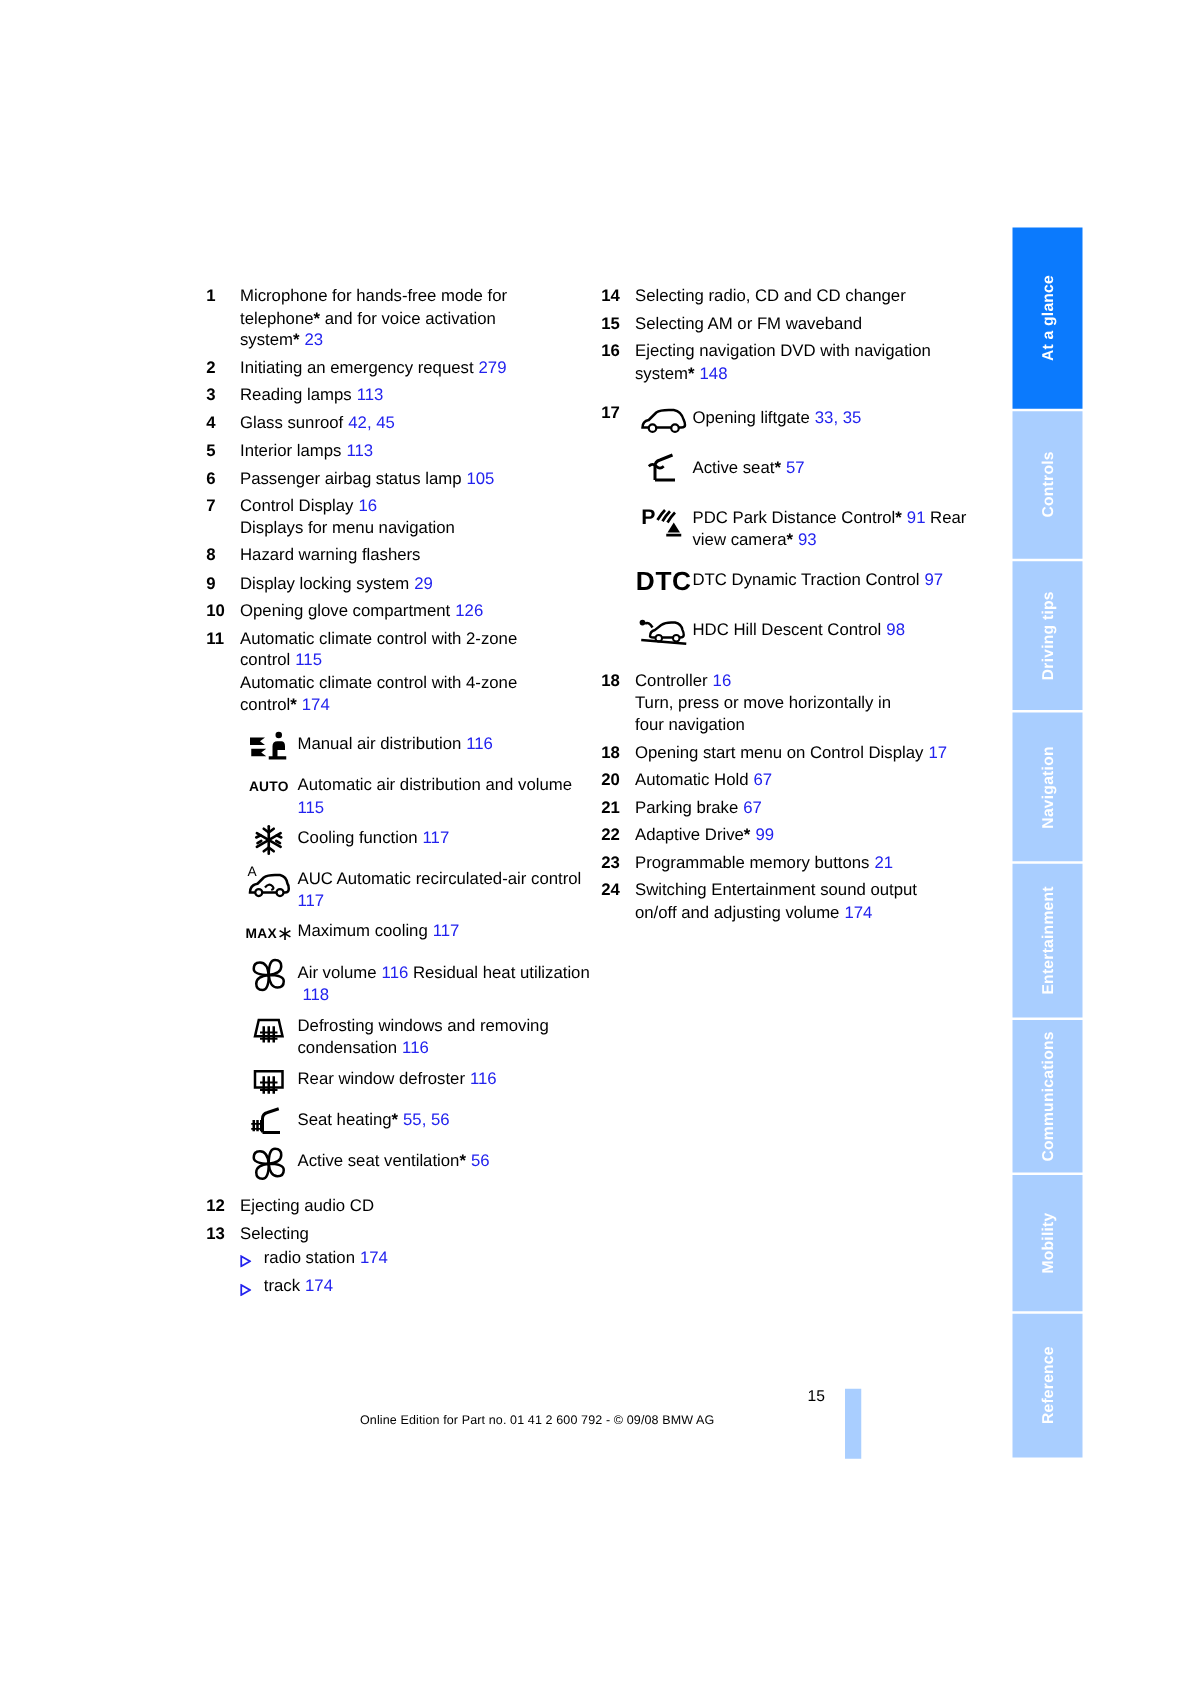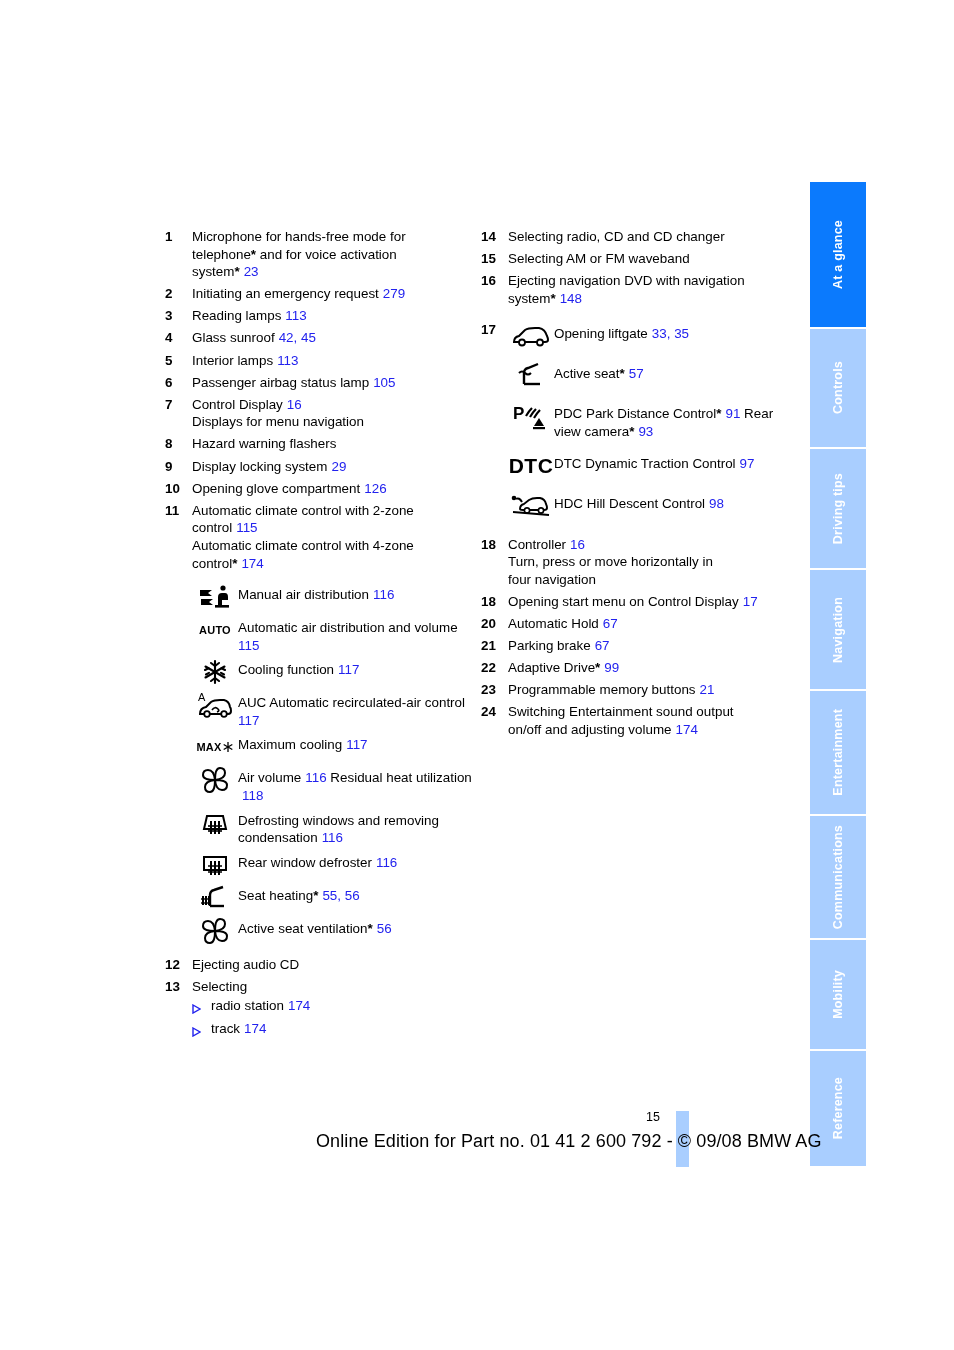--- a/index.html
+++ b/index.html
@@ -147,24 +147,23 @@
     left: 676px;
     top: 1111px;
     width: 13px;
     height: 56px;
     background: #a9ceff;
   }
   #footer-text {
     position: absolute;
     left: 288px;
     top: 1131px;
-    font-size: 18px;
+    font-size: 10px;
     letter-spacing: 0.1px;
     white-space: nowrap;
-    margin-left: 28px;
   }
 </style>
 </head>
 <body>
 
 <div id="page">
 
   <div id="tab-strip">
     <div class="tab active" style="height:146px">
       <span class="tab-label">At a glance</span>

